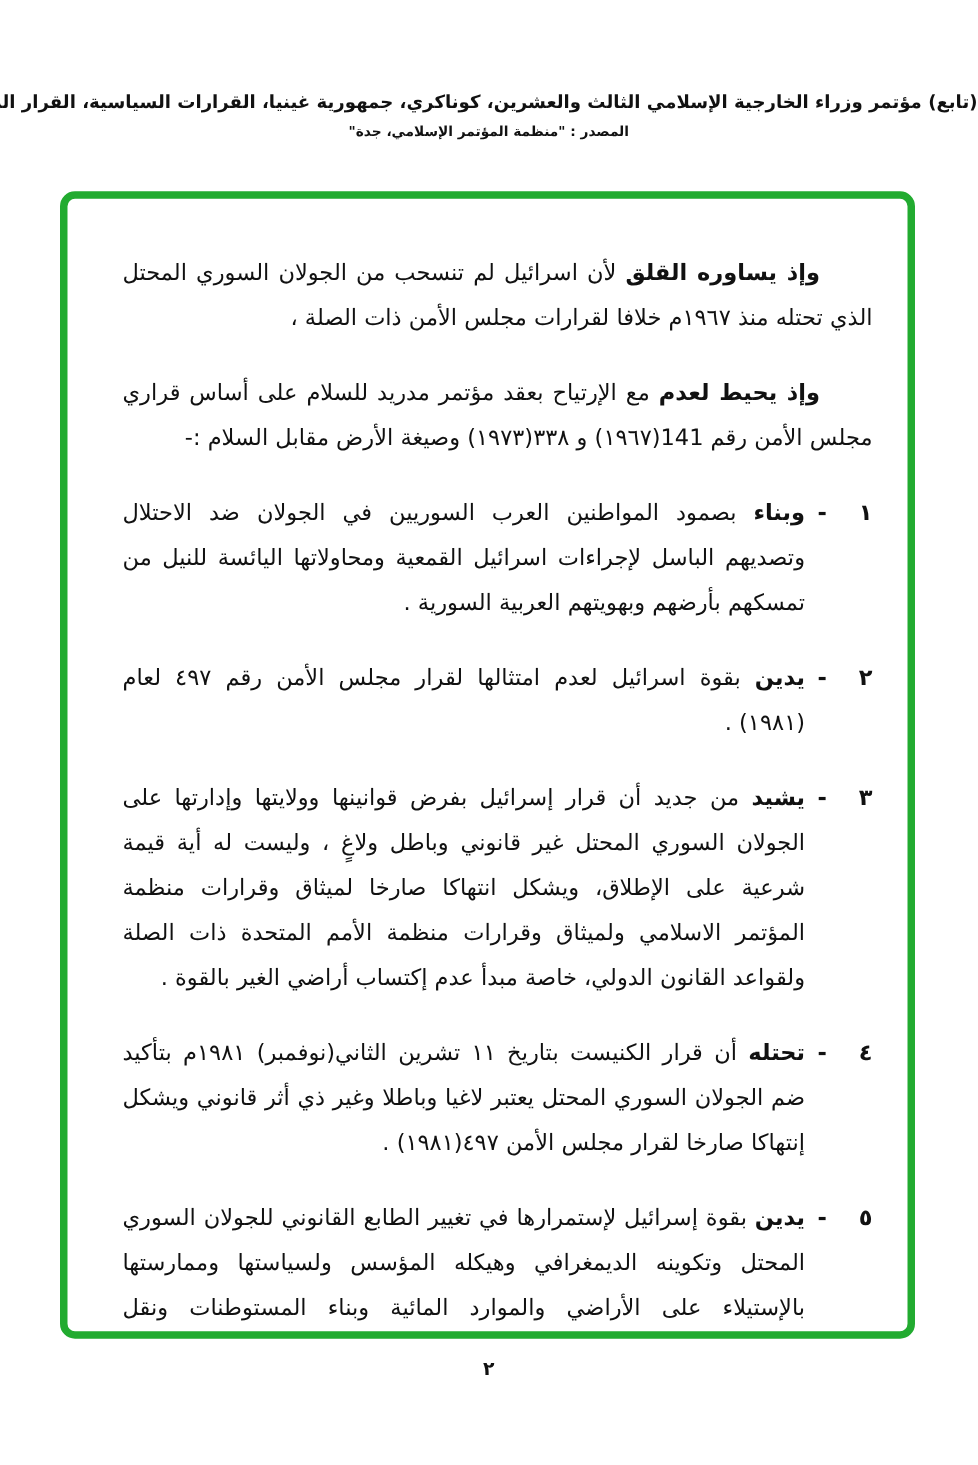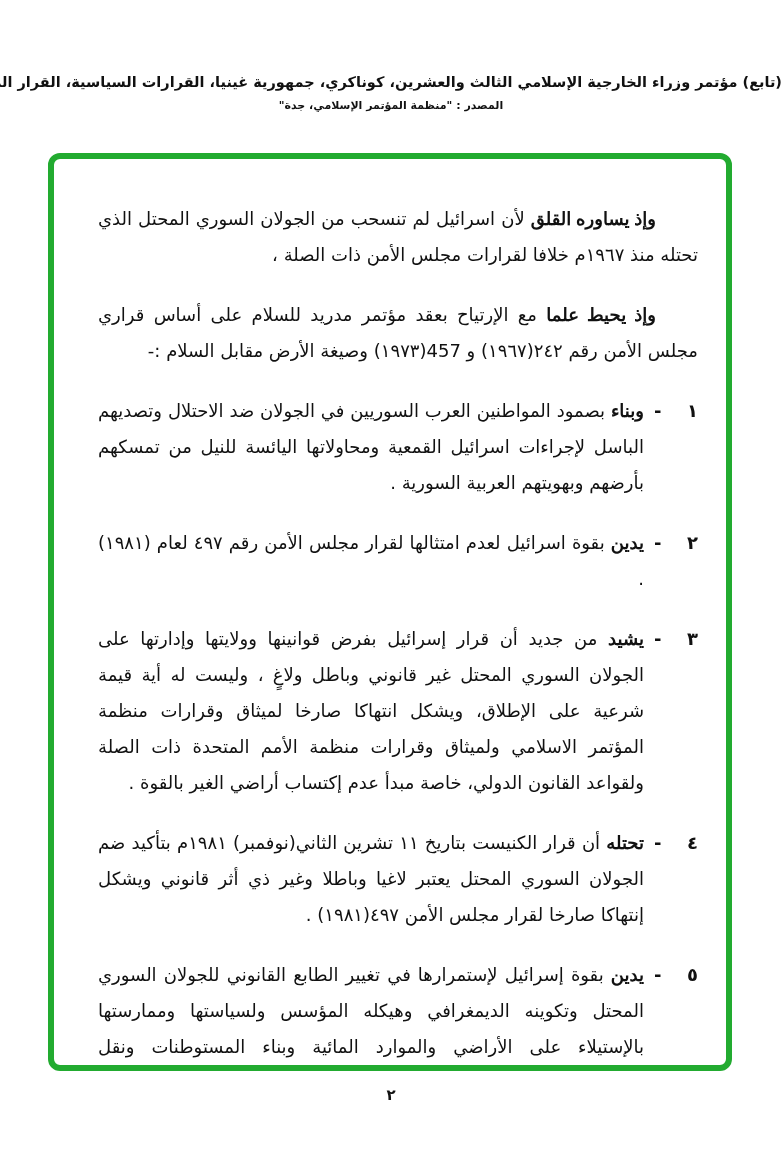--- a/index.html
+++ b/index.html
@@ -45,21 +45,20 @@
     font-size:18px;
     line-height:36px;
     overflow:hidden;
   }
   .para{
     margin:0 0 24px 0;
     text-indent:42px;
   }
   .lead{
     font-weight:bold;
-    font-family:Liberation Serif, serif;
   }
   .item{
     display:flex;
     direction:rtl;
     margin:0 0 24px 0;
   }
   .item-num{
     flex:0 0 44px;
     display:flex;
     justify-content:space-between;
@@ -85,21 +84,21 @@
 <div class="header">
   <div class="header-line1">(تابع) مؤتمر وزراء الخارجية الإسلامي الثالث والعشرين، كوناكري، جمهورية غينيا، القرارات السياسية، القرار الرقم ٢٣/٣-س</div>
   <div class="header-line2">المصدر : "منظمة المؤتمر الإسلامي، جدة"</div>
 </div>
 
 <div class="green-box">
   <div class="content">
 
     <p class="para"><span class="lead">وإذ يساوره القلق</span><span> لأن اسرائيل لم تنسحب من الجولان السوري المحتل الذي تحتله منذ ١٩٦٧م خلافا لقرارات مجلس الأمن ذات الصلة ،</span></p>
 
-    <p class="para"><span class="lead">وإذ يحيط علما</span><span> مع الإرتياح بعقد مؤتمر مدريد للسلام على أساس قراري مجلس الأمن رقم ٢٤٢(١٩٦٧) و 457(١٩٧٣)  وصيغة الأرض مقابل السلام :-</span></p>
+    <p class="para"><span class="lead">وإذ يحيط لعدم</span><span> مع الإرتياح بعقد مؤتمر مدريد للسلام على أساس قراري مجلس الأمن رقم 141(١٩٦٧) و ٣٣٨(١٩٧٣)  وصيغة الأرض مقابل السلام :-</span></p>
 
     <div class="item">
       <div class="item-num">
           <span>١</span>
           <span>-</span>
         </div>
       <div class="item-body"><span class="lead">وبناء</span><span> بصمود المواطنين العرب السوريين في الجولان ضد الاحتلال وتصديهم الباسل لإجراءات اسرائيل القمعية ومحاولاتها اليائسة للنيل من تمسكهم بأرضهم وبهويتهم العربية السورية .</span></div>
     </div>
 
     <div class="item">

